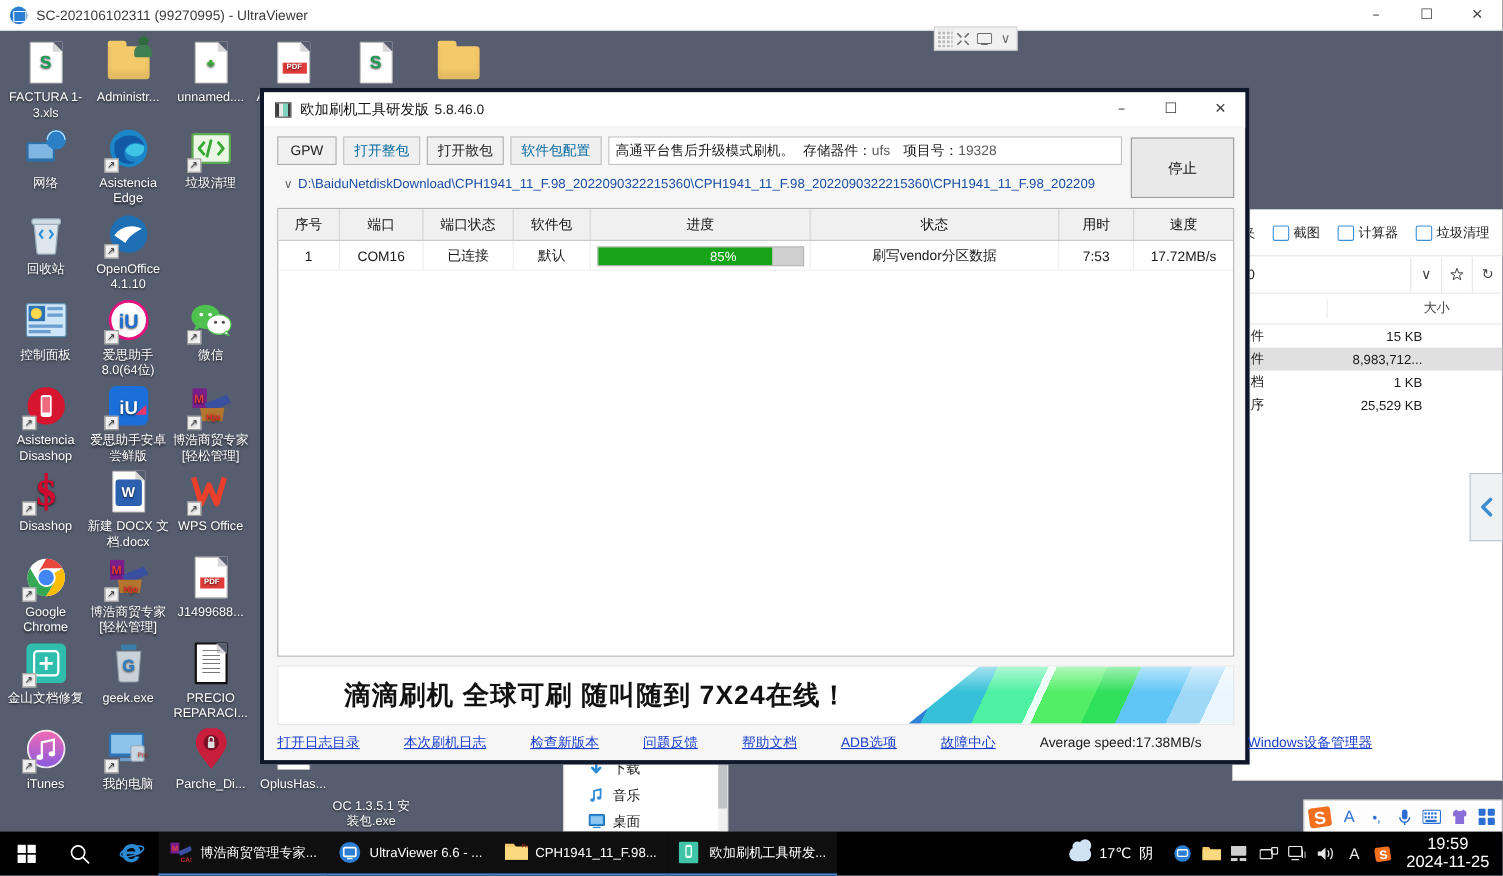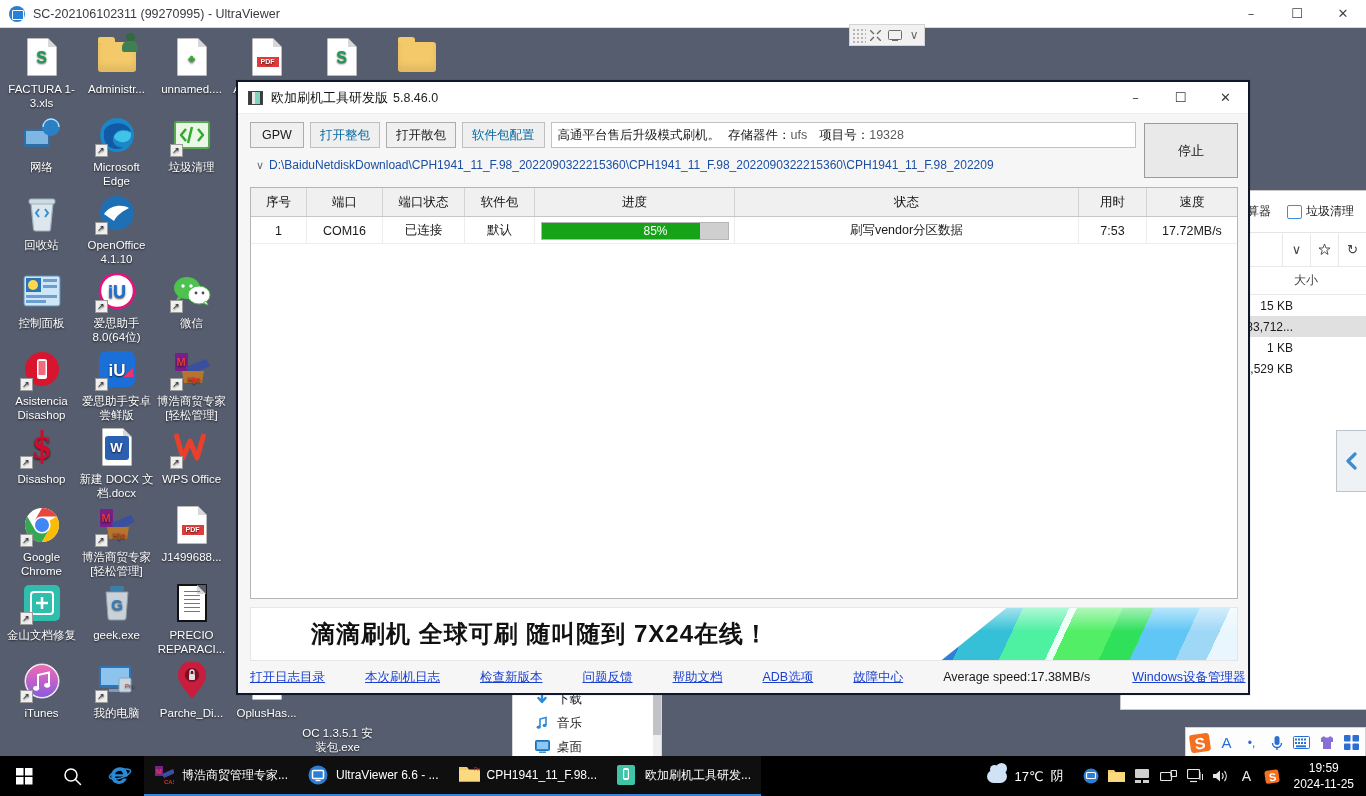--- a/index.html
+++ b/index.html
@@ -148,22 +148,22 @@
     background-image: radial-gradient(#b7b7b7 40%, transparent 41%);
     background-size: 4px 4px; background-position: 0 1px;
   }
   .mini-btn {
     width: 20px; height: 20px; display: flex; align-items: center; justify-content: center;
     color: #6b6b6b; font-size: 12px;
   }
 
   
   .dlg {
-    position: absolute; left: 236px; top: 80px; width: 1014px; height: 615px;
-    background: #f6f6f6; border: 2px solid #0f172a; z-index: 6;
+    position: absolute; left: 236px; top: 80px; width: 900px; height: 615px;
+    background: #f6f6f6; border: 4px solid #0f172a; z-index: 6;
     box-shadow: 0 0 0 1px rgba(0,0,0,.05);
     display: flex; flex-direction: column;
   }
   .dlg-title {
     height: 32px; background: #fff; display: flex; align-items: center;
     border-bottom: 1px solid #efefef;
   }
   .dlg-appicon {
     width: 15px; height: 14px; margin: 0 8px 0 10px; flex: none;
     background: linear-gradient(90deg,#3b3b3b 0 3px,#e8e8e8 3px 6px,#7fd4bf 6px 11px,#3b3b3b 11px 100%);
@@ -303,21 +303,21 @@
     padding: 0 10px; max-width: 180px; border-bottom: 2px solid #3a82d2;
     background: rgba(255,255,255,.06);
   }
   .tb-task .tlabel {
     color: #fff; font-size: 12px; white-space: nowrap; overflow: hidden; text-overflow: ellipsis;
   }
   .tb-task .tico { width: 20px; height: 20px; flex: none; position: relative; }
   .tb-right { margin-left: auto; display: flex; align-items: center; height: 40px; padding-right: 8px; gap: 0; }
   .tray-weather { display: flex; align-items: center; gap: 7px; color: #fff; font-size: 13px; margin-right: 14px; }
   .tray-ico { width: 26px; height: 40px; display: flex; align-items: center; justify-content: center; color: #e6e6e6; font-size: 13px; }
-  .tb-clock { color: #fff; font-size: 12px; line-height: 16px; text-align: center; margin-left: 8px; padding-right: 4px; }
+  .tb-clock { color: #fff; font-size: 15px; line-height: 16px; text-align: center; margin-left: 8px; padding-right: 4px; }
   .cloud {
     width: 20px; height: 13px; background: #cfe3f5; border-radius: 7px; position: relative;
   }
   .cloud::before {
     content: ""; position: absolute; left: 3px; top: -5px; width: 9px; height: 9px;
     border-radius: 50%; background: #cfe3f5;
   }
   .cloud::after {
     content: ""; position: absolute; left: 9px; top: -7px; width: 11px; height: 11px;
     border-radius: 50%; background: #cfe3f5;
@@ -392,21 +392,21 @@
         </div>
         <div class="dicon" style="left: 79px; top: 86px;">
           <div class="glyph">
             <svg width="38" height="38" viewBox="0 0 38 38">
               <circle cx="19" cy="19" r="17" fill="#1b86c8"></circle>
               <path d="M6 15 C10 5 30 4 33 16 C27 12 17 13 15 22 C14 28 19 32 25 31 C18 36 7 31 6 22 Z" fill="#1259a6"></path>
               <path d="M16 21 C18 14 28 13 33 17 C34 24 28 27 23 26 C19 25 16.5 23.5 16 21 Z" fill="#3fc4e8"></path>
             </svg>
             <span class="shortcut-arrow"></span>
           </div>
-          <span class="lbl">Microsoft Edge</span>
+          <span class="lbl">Asistencia Edge</span>
         </div>
         <div class="dicon" style="left: 154px; top: 86px;">
           <div class="glyph">
             <svg width="40" height="36" viewBox="0 0 40 36">
               <rect x="3" y="5" width="34" height="26" rx="2" fill="#e9f7e4" stroke="#5aa84f" stroke-width="2"></rect>
               <path d="M14 12 l-5 6 l5 6 M26 12 l5 6 l-5 6 M20 10 l-4 16" stroke="#35a832" stroke-width="2.5" fill="none" stroke-linejoin="round"></path>
             </svg>
             <span class="shortcut-arrow"></span>
           </div>
           <span class="lbl">垃圾清理</span>

